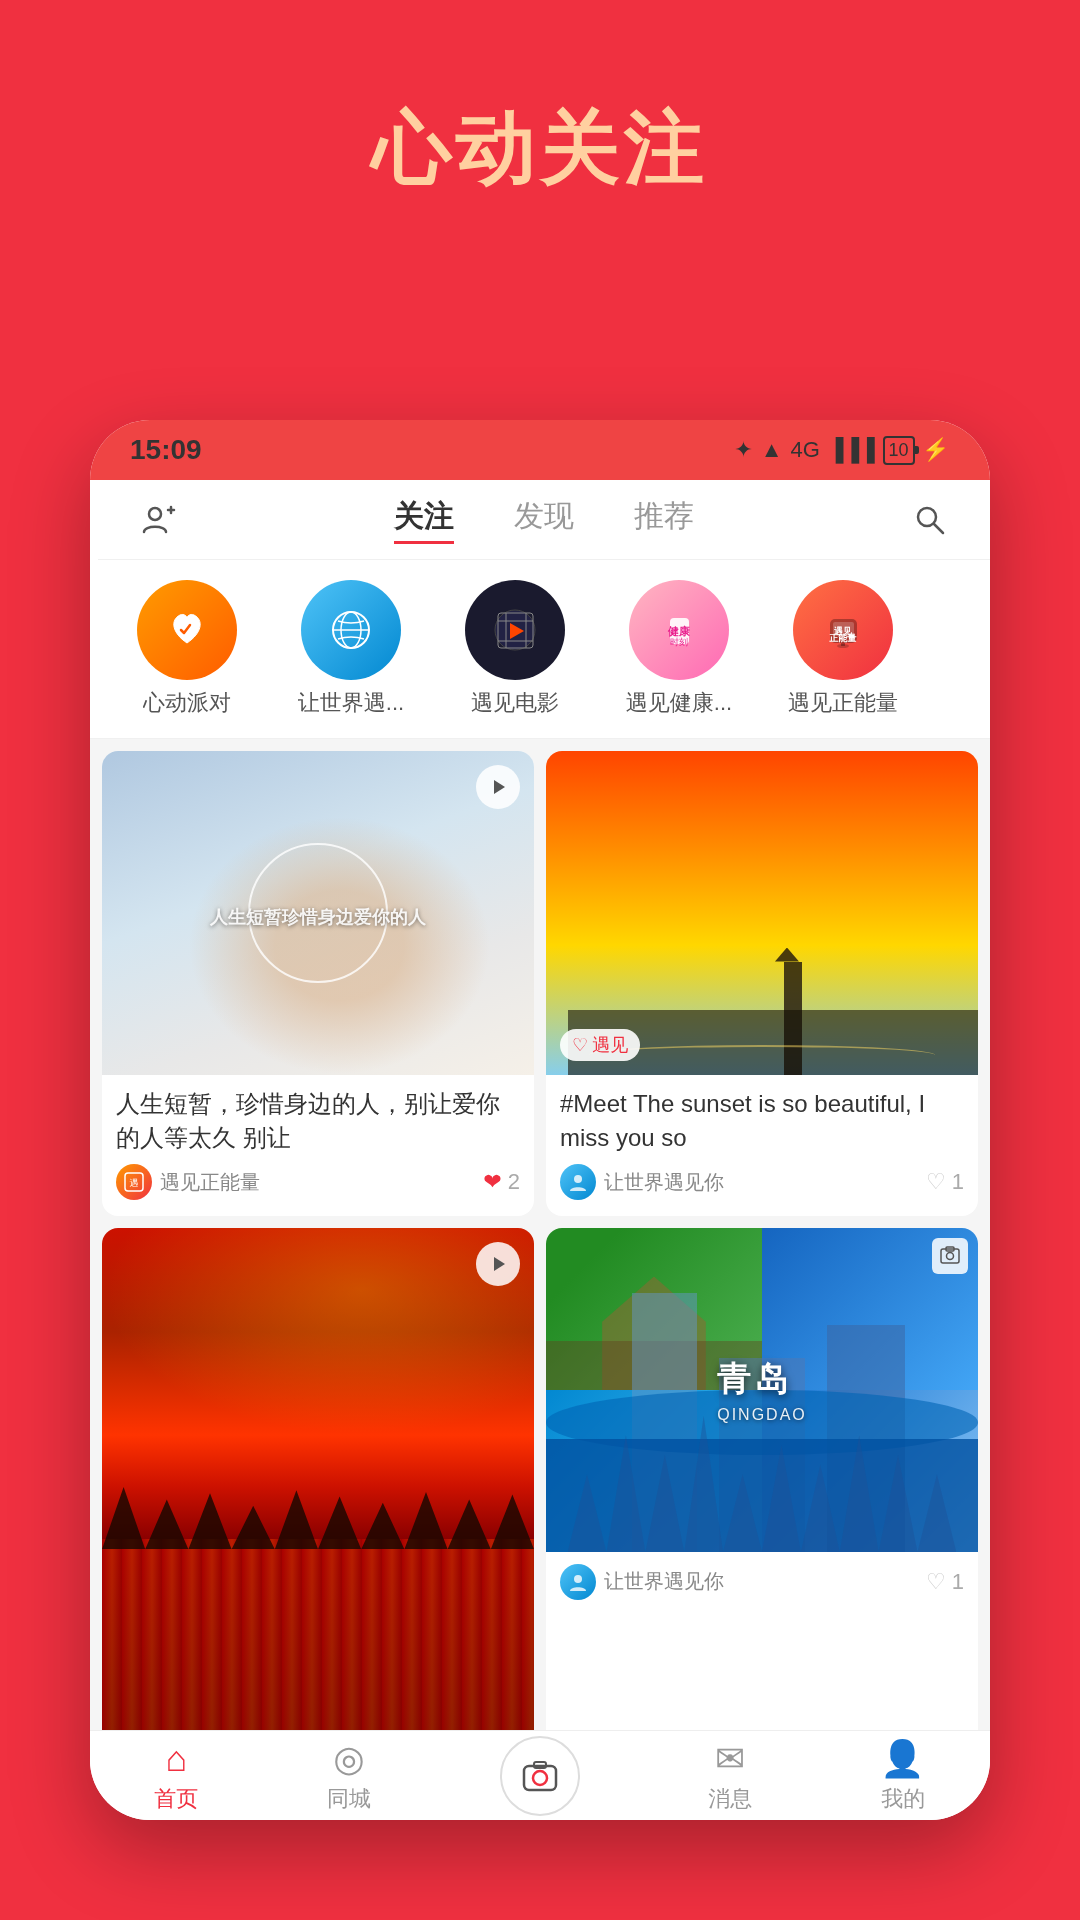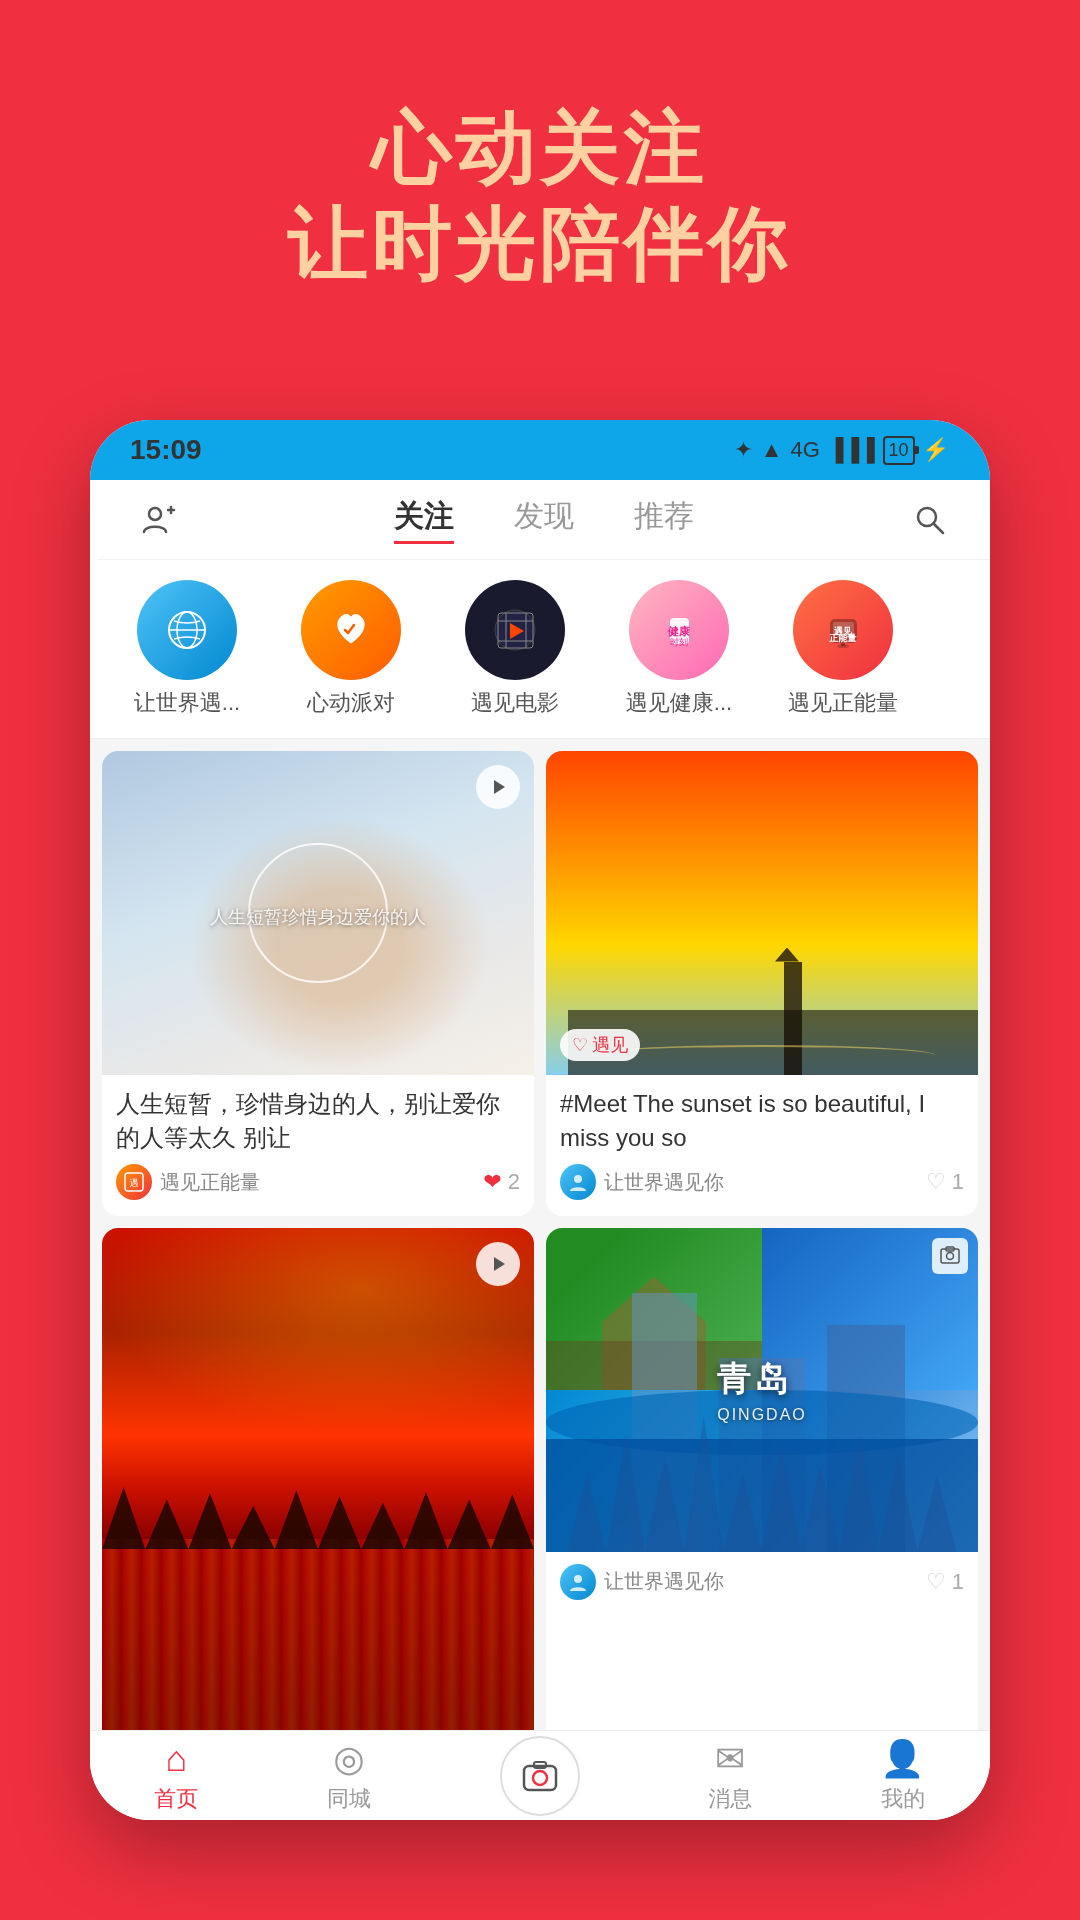--- a/index.html
+++ b/index.html
@@ -44,21 +44,21 @@
       height: 1400px;
       background: #FFFFFF;
       border-radius: 60px;
       box-shadow: 0 30px 80px rgba(0,0,0,0.3);
       overflow: hidden;
     }
 
     
     .status-bar {
       height: 60px;
-      background: #0ea5e9;
+      background: #ef4444;
       display: flex;
       align-items: center;
       justify-content: space-between;
       padding: 0 40px;
     }
     .status-time {
       font-size: 28px;
       font-weight: 600;
       color: #333;
     }
@@ -282,20 +282,21 @@
       color: white;
       text-shadow: 0 2px 8px rgba(0,0,0,0.5);
       text-align: center;
       line-height: 1.4;
     }
     .overlay-sub-text {
       font-size: 18px;
       color: rgba(255,255,255,0.9);
       text-shadow: 0 1px 4px rgba(0,0,0,0.5);
       margin-top: 8px;
+      font-weight: bold;
     }
     .circle-ring {
       position: absolute;
       width: 140px;
       height: 140px;
       border-radius: 50%;
       border: 2px solid rgba(255,255,255,0.8);
       top: 50%;
       left: 50%;
       transform: translate(-50%, -50%);
@@ -392,21 +393,20 @@
     }
 
   </style>
 </head>
 <body>
 
 <div class="bg"></div>
 
 <div class="header-text">
   <div class="header-line1">心动关注</div>
-  <div class="header-line2">让时光陪伴你</div>
 </div>
 
 <div class="phone">
 
   <div class="status-bar">
     <span class="status-time">15:09</span>
     <div class="status-icons">
       <span>✦</span>
       <span>▲</span>
       <span>4G</span>
@@ -434,40 +434,40 @@
       <svg width="36" height="36" viewBox="0 0 36 36" fill="none">
         <circle cx="15" cy="15" r="9" stroke="#555" stroke-width="2.5"></circle>
         <line x1="22" y1="22" x2="31" y2="31" stroke="#555" stroke-width="2.5" stroke-linecap="round"></line>
       </svg>
     </div>
   </div>
 
   <div class="channels">
 
     <div class="channel-item">
+      <div class="channel-circle ch1">
+        <svg width="50" height="50" viewBox="0 0 50 50" fill="none">
+          <path d="M25 38 C10 28 8 15 18 10 C22 8 25 12 25 12 C25 12 28 8 32 10 C42 15 40 28 25 38Z" fill="white" stroke="white"></path>
+          <path d="M19 25 L22 28 L28 20" stroke="#FF5C00" stroke-width="2.5" stroke-linecap="round" stroke-linejoin="round"></path>
+        </svg>
+      </div>
+      <span class="channel-label">心动派对</span>
+    </div>
+
+    <div class="channel-item">
       <div class="channel-circle ch2">
         <svg width="55" height="55" viewBox="0 0 55 55" fill="none">
           <circle cx="27" cy="27" r="18" stroke="white" stroke-width="2"></circle>
           <ellipse cx="27" cy="27" rx="10" ry="18" stroke="white" stroke-width="1.5"></ellipse>
           <line x1="9" y1="27" x2="45" y2="27" stroke="white" stroke-width="1.5"></line>
           <path d="M14 18 Q27 22 40 18" stroke="white" stroke-width="1.5" fill="none"></path>
           <path d="M14 36 Q27 32 40 36" stroke="white" stroke-width="1.5" fill="none"></path>
         </svg>
       </div>
       <span class="channel-label">让世界遇...</span>
-    </div>
-
-    <div class="channel-item">
-      <div class="channel-circle ch1">
-        <svg width="50" height="50" viewBox="0 0 50 50" fill="none">
-          <path d="M25 38 C10 28 8 15 18 10 C22 8 25 12 25 12 C25 12 28 8 32 10 C42 15 40 28 25 38Z" fill="white" stroke="white"></path>
-          <path d="M19 25 L22 28 L28 20" stroke="#FF5C00" stroke-width="2.5" stroke-linecap="round" stroke-linejoin="round"></path>
-        </svg>
-      </div>
-      <span class="channel-label">心动派对</span>
     </div>
 
     <div class="channel-item">
       <div class="channel-circle ch3">
         <svg width="55" height="55" viewBox="0 0 55 55" fill="none">
           <circle cx="27" cy="27" r="20" fill="#222244"></circle>
           <circle cx="27" cy="27" r="20" stroke="#444" stroke-width="1"></circle>
           <rect x="10" y="10" width="35" height="35" rx="3" fill="none" stroke="#888" stroke-width="1"></rect>
           <line x1="10" y1="18" x2="45" y2="18" stroke="#888" stroke-width="1"></line>
           <line x1="10" y1="38" x2="45" y2="38" stroke="#888" stroke-width="1"></line>

